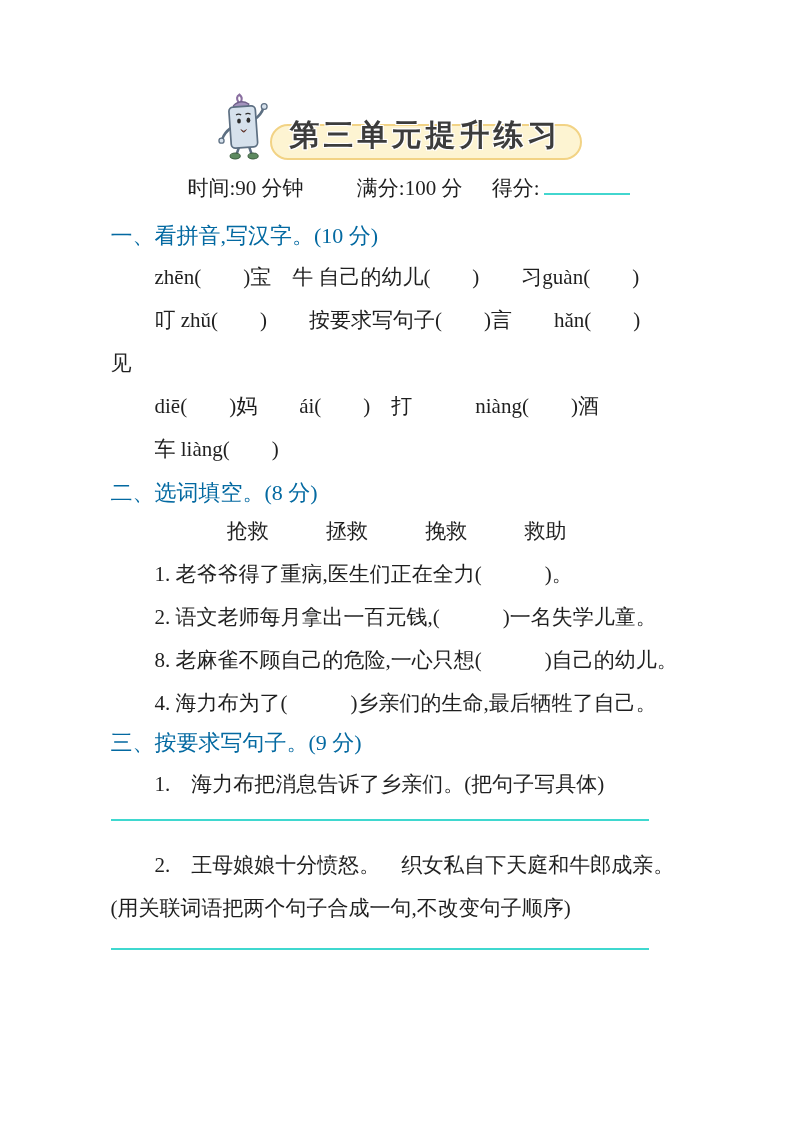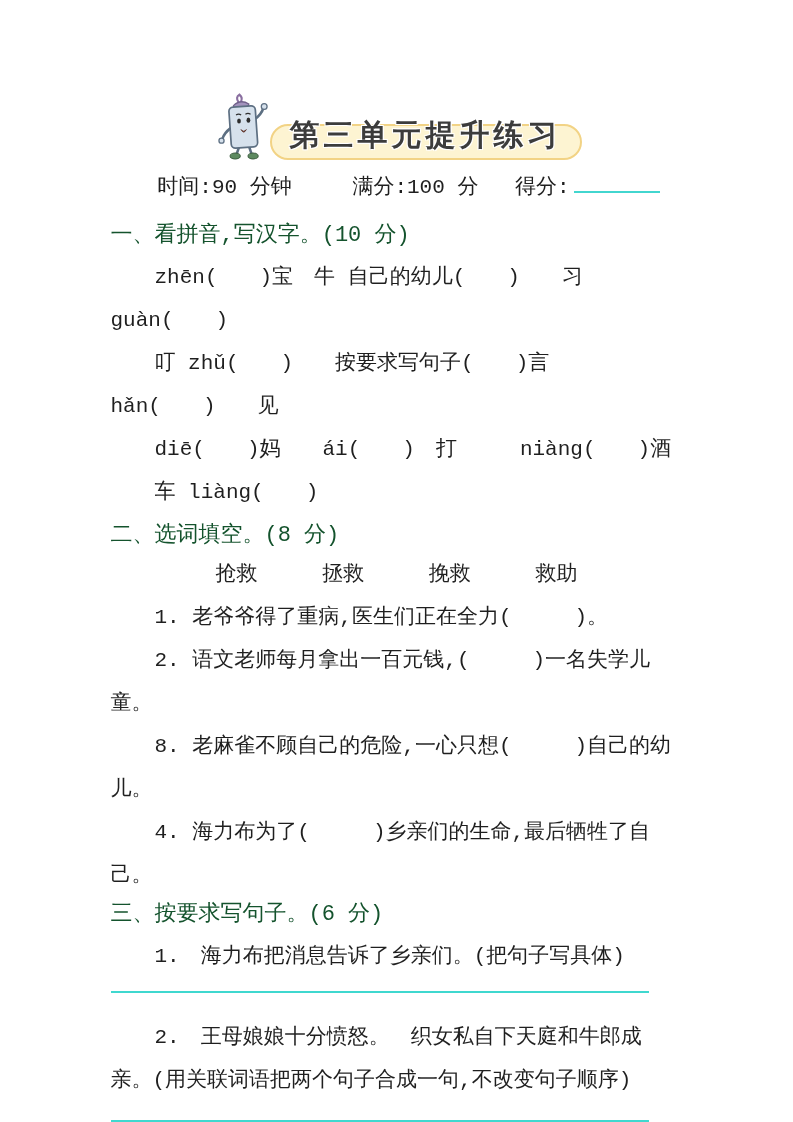--- a/index.html
+++ b/index.html
@@ -2,21 +2,21 @@
 <html><head>
 <meta charset="utf-8">
 <style>
   * { margin:0; padding:0; box-sizing:border-box; }
   html,body { background:#ffffff; }
   .page {
     position:relative;
     width:793px; height:1122px;
     margin:0 auto;
     background:#ffffff;
-    font-family:Liberation Mono, monospace;
+    font-family:Liberation Serif, serif;
     color:#1f1f1f;
     overflow:hidden;
   }
   .content { width:572px; margin:0 auto; font-size:21px; line-height:43px; }
 
   
   .header { margin-top:88px; height:74px; display:flex; justify-content:center; align-items:flex-end; gap:6px; }
   .mascot { width:52px; height:70px; flex:0 0 auto; }
   .title-wrap { position:relative; height:56px; display:flex; align-items:flex-end; }
   .title-pill {
@@ -33,21 +33,21 @@
   
   .info { margin-top:10px; text-align:center; font-size:21px; line-height:32px; white-space:nowrap; }
   .info .seg { margin:0 24px; }
   .score-blank {
     display:inline-block; width:86px; height:20px;
     border-bottom:2px solid #42d6cf; margin-left:4px; vertical-align:baseline;
   }
 
   
   .sec-heading {
-    font-size:22px; font-weight:normal; color:#14532d;
+    font-size:22px; font-weight:normal; color:#0369a1;
     line-height:30px; white-space:nowrap;
   }
   .sh1 { margin-top:17px; }
   .sh2 { margin-top:7px; }
   .sh3 { margin-top:3px; }
 
   
   .row, .item { line-height:43px; }
   .indent { text-indent:44px; }
   .rows-block { margin-top:5px; }
@@ -126,21 +126,21 @@
         <span>拯救</span>
         <span>挽救</span>
         <span>救助</span>
       </div>
       <div class="item indent">1. 老爷爷得了重病,医生们正在全力(　　　)。</div>
       <div class="item indent">2. 语文老师每月拿出一百元钱,(　　　)一名失学儿童。</div>
       <div class="item indent">8. 老麻雀不顾自己的危险,一心只想(　　　)自己的幼儿。</div>
       <div class="item indent">4. 海力布为了(　　　)乡亲们的生命,最后牺牲了自己。</div>
     </div>
 
-    <div class="sec-heading sh3">三、按要求写句子。(6 分)</div>
+    <div class="sec-heading sh3">三、按要求写句子。(9 分)</div>
 
     <div class="item indent sec3-item1">1.　海力布把消息告诉了乡亲们。(把句子写具体)</div>
     <div class="answer-line"></div>
 
     <div class="item indent sec3-item2">2.　王母娘娘十分愤怒。　织女私自下天庭和牛郎成亲。(用关联词语把两个句子合成一句,不改变句子顺序)</div>
     <div class="answer-line second"></div>
 
   </div>
 </div>
 

